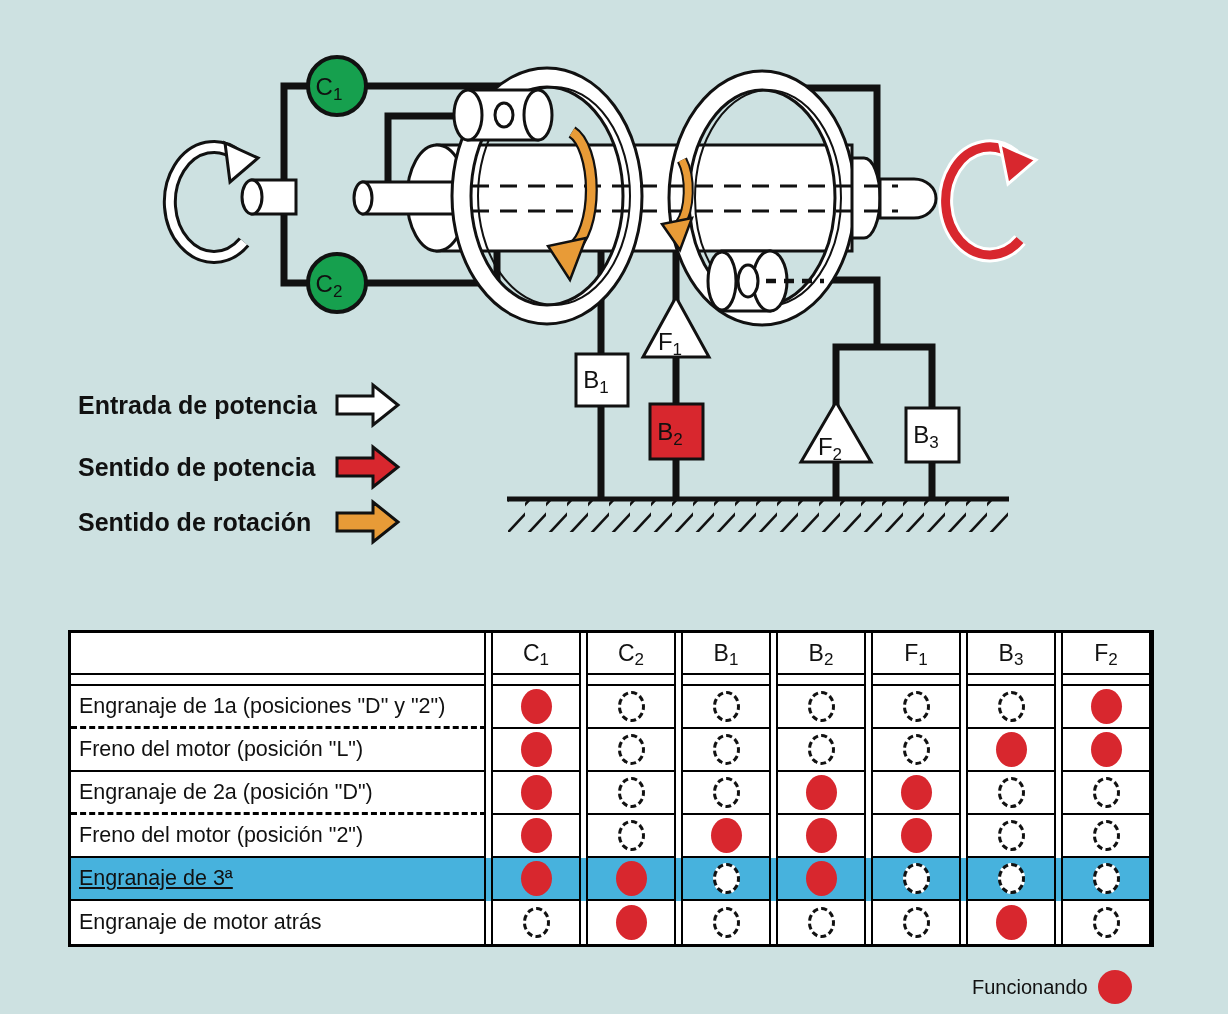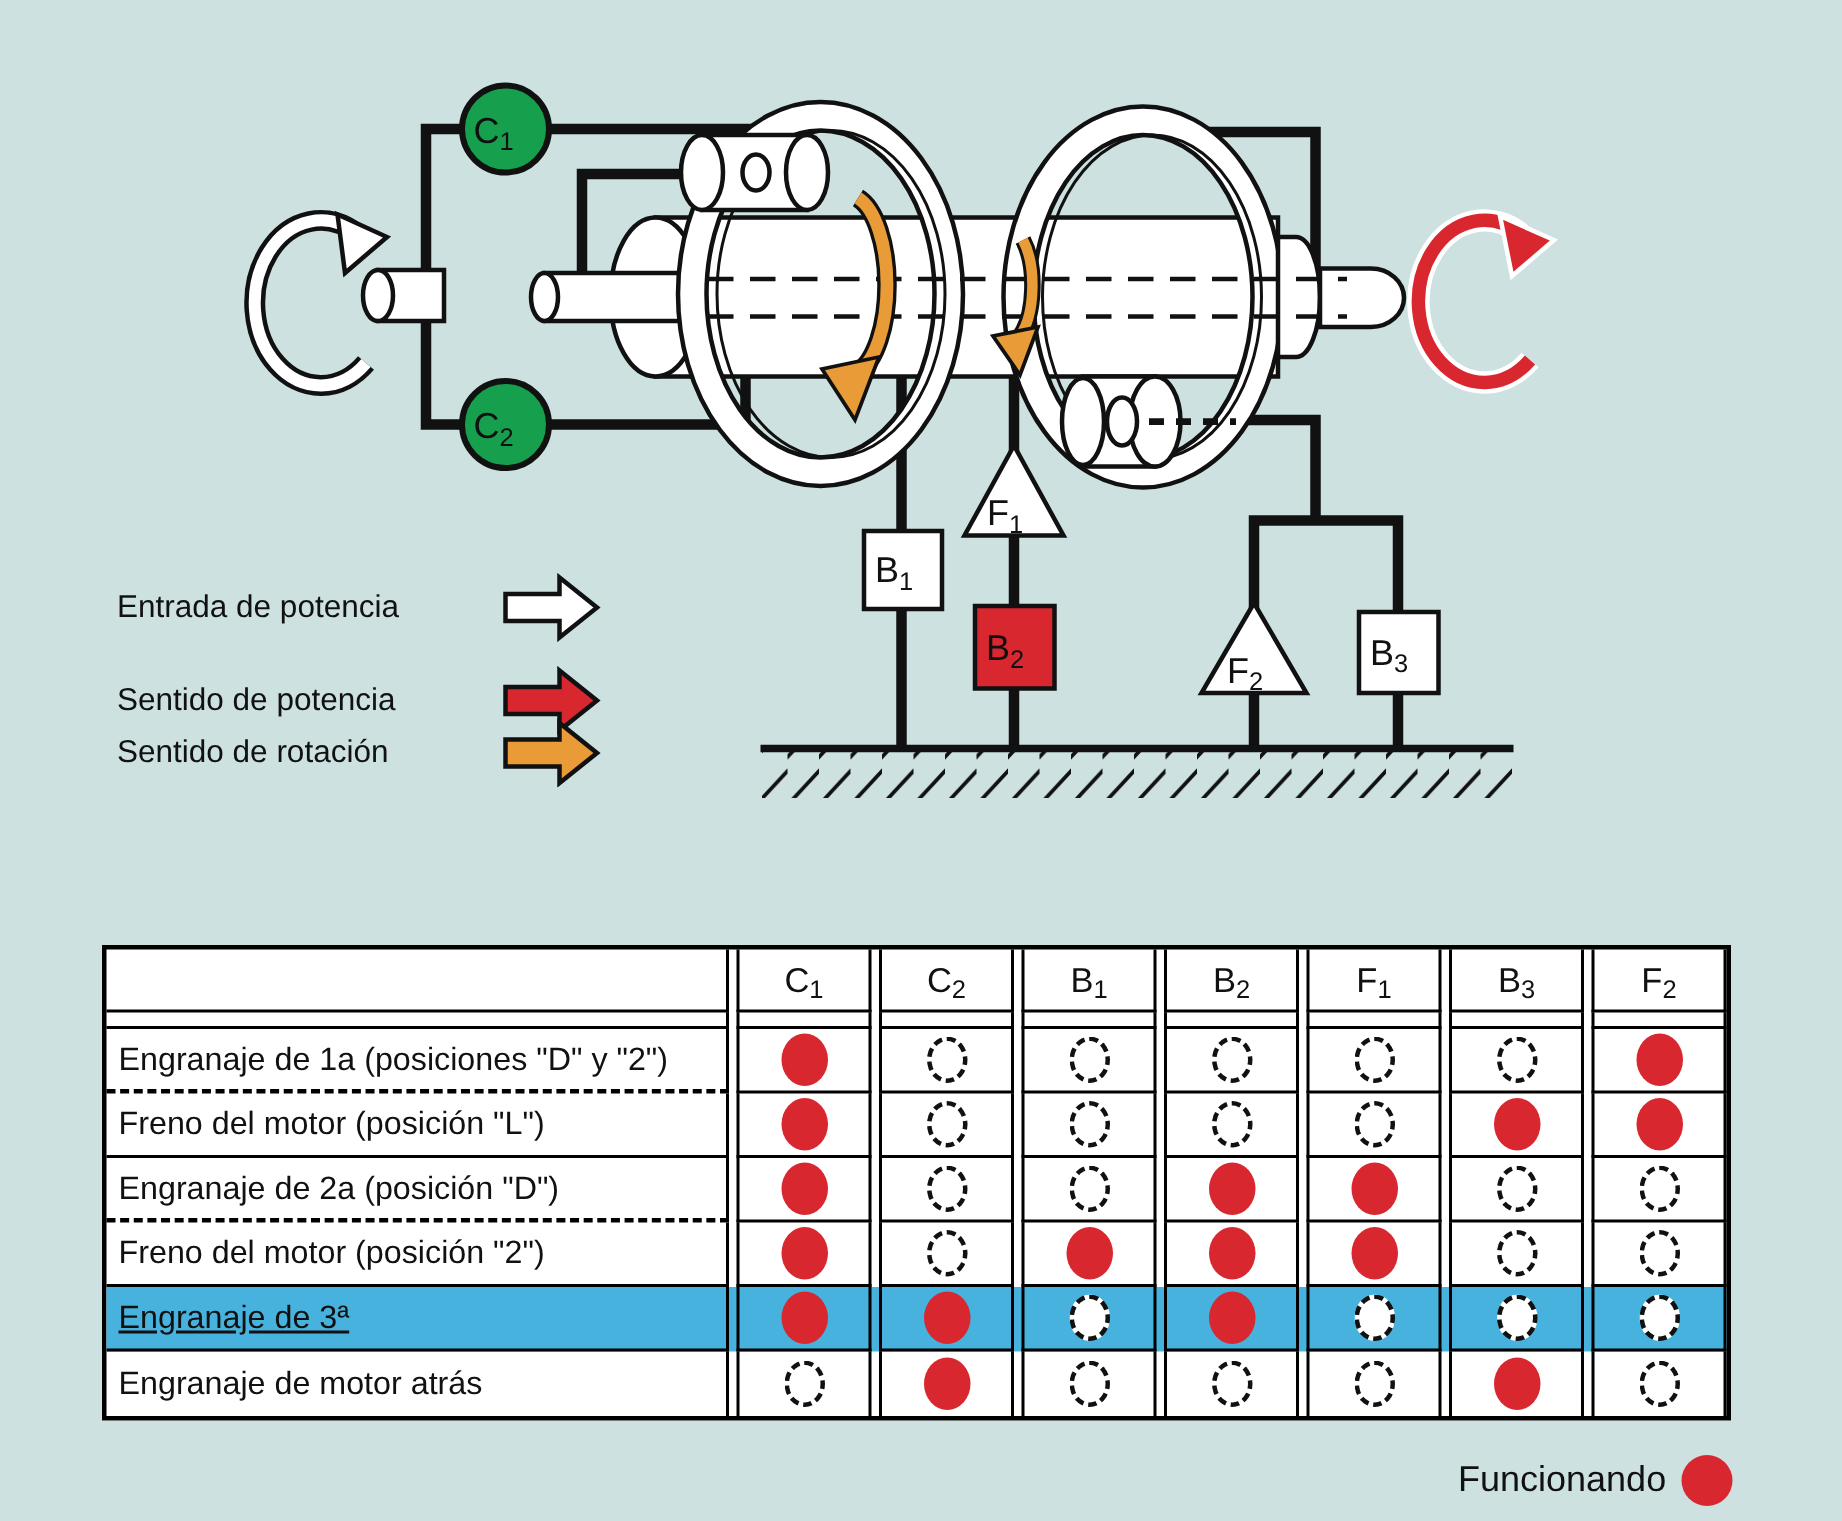--- a/index.html
+++ b/index.html
@@ -4,21 +4,21 @@
 <style>
   html,body{margin:0;padding:0;}
   body{font-family:"Liberation Sans", sans-serif; color:#111; background:#cde1e1;}
   .stage{position:relative;width:1228px;height:1014px;background:var(--bg,#cde1e1);overflow:hidden;}
   .diagram{position:absolute;left:0;top:0;}
   svg text{font-family:"Liberation Sans", sans-serif; font-size:24px; fill:#111;}
   svg .sub{font-size:17px;}
 
   
   .legend-item{position:absolute;left:78px;height:48px;display:flex;align-items:center;}
-  .legend-label{display:inline-block;width:257px;font-size:21px;}
+  .legend-label{display:inline-block;width:257px;font-size:25px;font-weight:bold;}
   .block-arrow{flex:0 0 auto;}
 
   
   .gtable{position:absolute;left:68px;top:630px;width:1080px;border:3px solid #000;background:#fff;}
   .trow{display:grid;grid-template-columns:415px repeat(7,90px);column-gap:5px;height:43px;}
   .trow.head{height:42px;}
   .trow.spacer{height:11px;}
   .cell{border-left:2px solid #000;border-right:2px solid #000;display:flex;align-items:center;justify-content:center;box-sizing:border-box;min-width:0;}
   .cell.label{border-left:none;justify-content:flex-start;padding-left:8px;font-size:21.5px;white-space:nowrap;overflow:hidden;}
   .head .cell,.spacer .cell{border-bottom:2px solid #000;}
@@ -28,21 +28,21 @@
   .trow[data-h="true"]{background:var(--blue,#47b2dd);text-decoration:underline;}
   .hcell{font-size:23px;}
   .cs{font-size:17px;position:relative;top:4px;}
   .dot{width:31px;height:35px;border-radius:50%;box-sizing:border-box;}
   .cell[data-state="on"] .dot{background:var(--red,#d8272e);}
   .cell[data-state="off"] .dot{width:27px;height:31px;border:3px dashed #111;background:transparent;}
   .trow[data-h="true"] .cell[data-state="off"] .dot{background:#fff;}
 
   
   .funcionando{position:absolute;left:972px;top:970px;display:flex;align-items:center;gap:10px;}
-  .funcionando .flabel{font-size:24px;}
+  .funcionando .flabel{font-size:20px;}
   .fdot{width:34px;height:34px;border-radius:50%;background:var(--red,#d8272e);}
 </style>
 </head>
 <body>
 
 <div class="stage">
 
   <svg class="diagram" width="1228" height="620" viewBox="0 0 1228 620">
     <defs>
       <pattern id="hatch" width="21" height="32" patternUnits="userSpaceOnUse">
@@ -150,21 +150,21 @@
     <svg class="block-arrow" width="66" height="46" viewBox="0 0 66 46">
         <polygon points="2,14 38,14 38,3 63,23 38,43 38,32 2,32" fill="#fff" stroke="#111" stroke-width="3"></polygon>
       </svg>
   </div>
   <div class="legend-item" style="top:443px">
     <span class="legend-label">Sentido de potencia</span>
     <svg class="block-arrow" width="66" height="46" viewBox="0 0 66 46">
         <polygon points="2,14 38,14 38,3 63,23 38,43 38,32 2,32" style="fill:var(--red,#d8272e)" stroke="#111" stroke-width="3"></polygon>
       </svg>
   </div>
-  <div class="legend-item" style="top:478px">
+  <div class="legend-item" style="top:498px">
     <span class="legend-label">Sentido de rotación</span>
     <svg class="block-arrow" width="66" height="46" viewBox="0 0 66 46">
         <polygon points="2,14 38,14 38,3 63,23 38,43 38,32 2,32" style="fill:var(--orange,#e89b37)" stroke="#111" stroke-width="3"></polygon>
       </svg>
   </div>
 
   <div class="gtable">
     <div class="trow head">
       <div class="cell label"></div>
 

